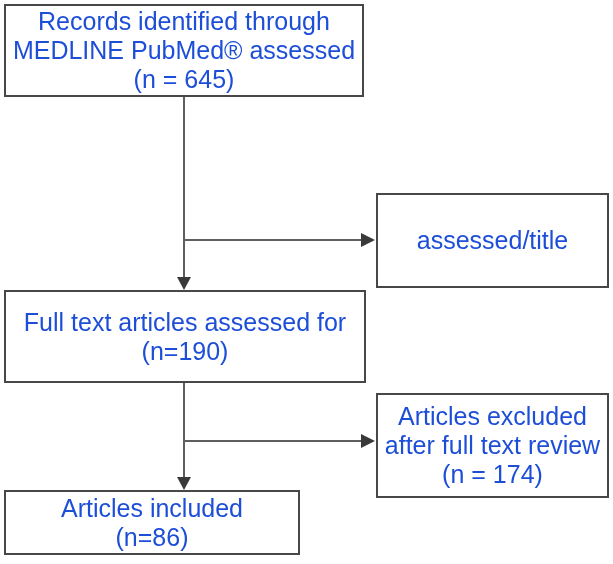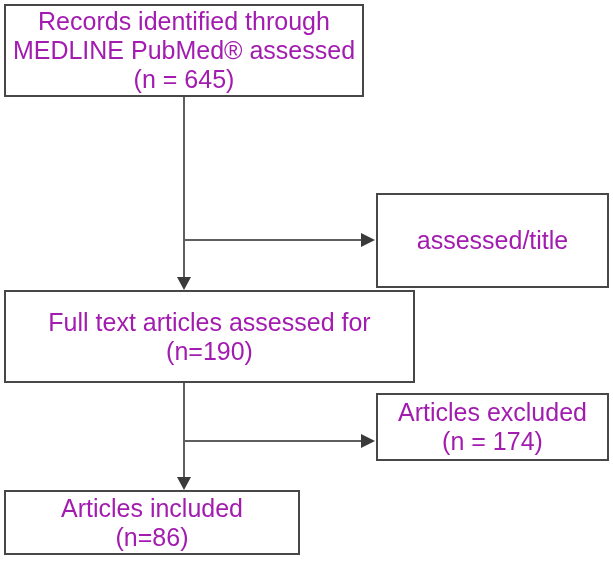--- a/index.html
+++ b/index.html
@@ -32,28 +32,28 @@
   .box {
     position: absolute;
     box-sizing: border-box;
     border: 2px solid #474747;
     background: #ffffff;
     display: flex;
     flex-direction: column;
     align-items: center;
     justify-content: center;
     text-align: center;
-    color: #a21caf;
+    color: #1d4ed8;
     font-size: 25px;
     line-height: 29px;
   }
   .box-identified   { left: 4px;   top: 4px;   width: 360px; height: 93px; }
   .box-excl-abs     { left: 376px; top: 193px; width: 233px; height: 95px; }
-  .box-assessed     { left: 4px;   top: 290px; width: 411px; height: 93px; }
-  .box-excl-full    { left: 376px; top: 393px; width: 233px; height: 68px; }
+  .box-assessed     { left: 4px;   top: 290px; width: 362px; height: 93px; }
+  .box-excl-full    { left: 376px; top: 393px; width: 233px; height: 105px; }
   .box-included     { left: 4px;   top: 490px; width: 296px; height: 65px; }
   .box-line { white-space: nowrap; }
 </style>
 </head>
 <body>
 
 <div class="canvas">
 
   <svg class="connectors" viewBox="0 0 613 564" xmlns="http://www.w3.org/2000/svg">
 
@@ -80,20 +80,21 @@
     <div class="box-line">assessed/title</div>
   </div>
 
   <div class="box box-assessed">
     <div class="box-line">Full text articles assessed for</div>
     <div class="box-line">(n=190)</div>
   </div>
 
   <div class="box box-excl-full">
     <div class="box-line">Articles excluded</div>
+    <div class="box-line">after full text review</div>
     <div class="box-line">(n = 174)</div>
   </div>
 
   <div class="box box-included">
     <div class="box-line">Articles included</div>
     <div class="box-line">(n=86)</div>
   </div>
 
 </div>
 

